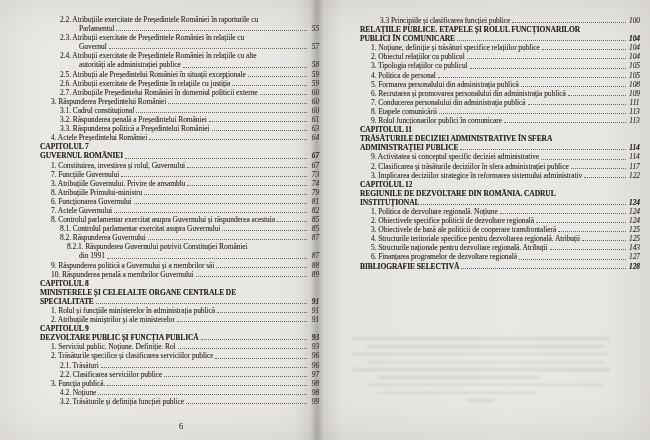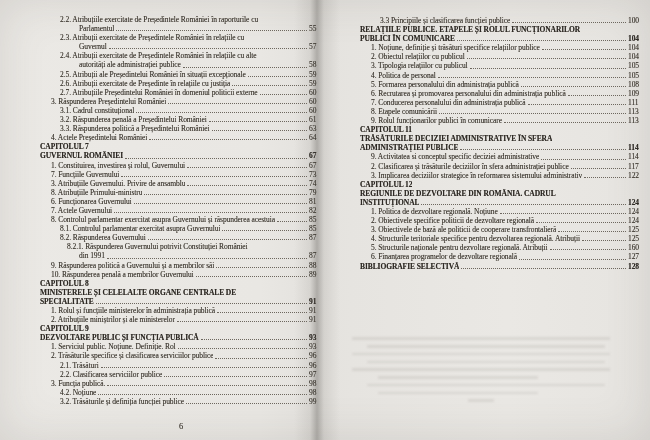--- a/index.html
+++ b/index.html
@@ -34,21 +34,21 @@
   }
   .line.chapter, .line.chapter-title { font-weight:bold; color:#2e2a25; }
   .t { flex:0 1 auto; min-width:0; overflow:hidden; }
   .leader {
     flex:1 1 auto; min-width:4px; margin:0 2px;
     align-self:flex-end;
     border-bottom:1px dotted #6d675e;
     transform:translateY(-2px);
     height:0;
   }
-  .pg { flex:0 0 auto; min-width:13px; text-align:left; }
+  .pg { flex:0 0 auto; min-width:13px; text-align:center;font-style:italic; }
   .i0 { padding-left:0; }
   .i1 { padding-left:11px; }
   .i2 { padding-left:20px; }
   .i3 { padding-left:27px; }
   .line.cont { padding-left:39px; }
   .folio {
     position:absolute; bottom:9px; font-size:8.5px; color:#433e36;
     text-align:center; text-shadow:0 0 0.5px rgba(62,57,49,0.5);
   }
   .folio-left  { left:28px;  width:282px; }
@@ -382,21 +382,21 @@
           <span class="pg">125</span>
         </div>
         <div class="line i1 entry">
           <span class="t">4. Structurile teritoriale specifice pentru dezvoltarea regională. Atribuții</span>
           <span class="leader"></span>
           <span class="pg">125</span>
         </div>
         <div class="line i1 entry">
           <span class="t">5. Structurile naționale pentru dezvoltare regională. Atribuții</span>
           <span class="leader"></span>
-          <span class="pg">160</span>
+          <span class="pg">143</span>
         </div>
         <div class="line i1 entry">
           <span class="t">6. Finanțarea programelor de dezvoltare regională</span>
           <span class="leader"></span>
           <span class="pg">127</span>
         </div>
         <div class="line i0 chapter-title">
           <span class="t">BIBLIOGRAFIE SELECTIVĂ</span>
           <span class="leader"></span>
           <span class="pg">128</span>

